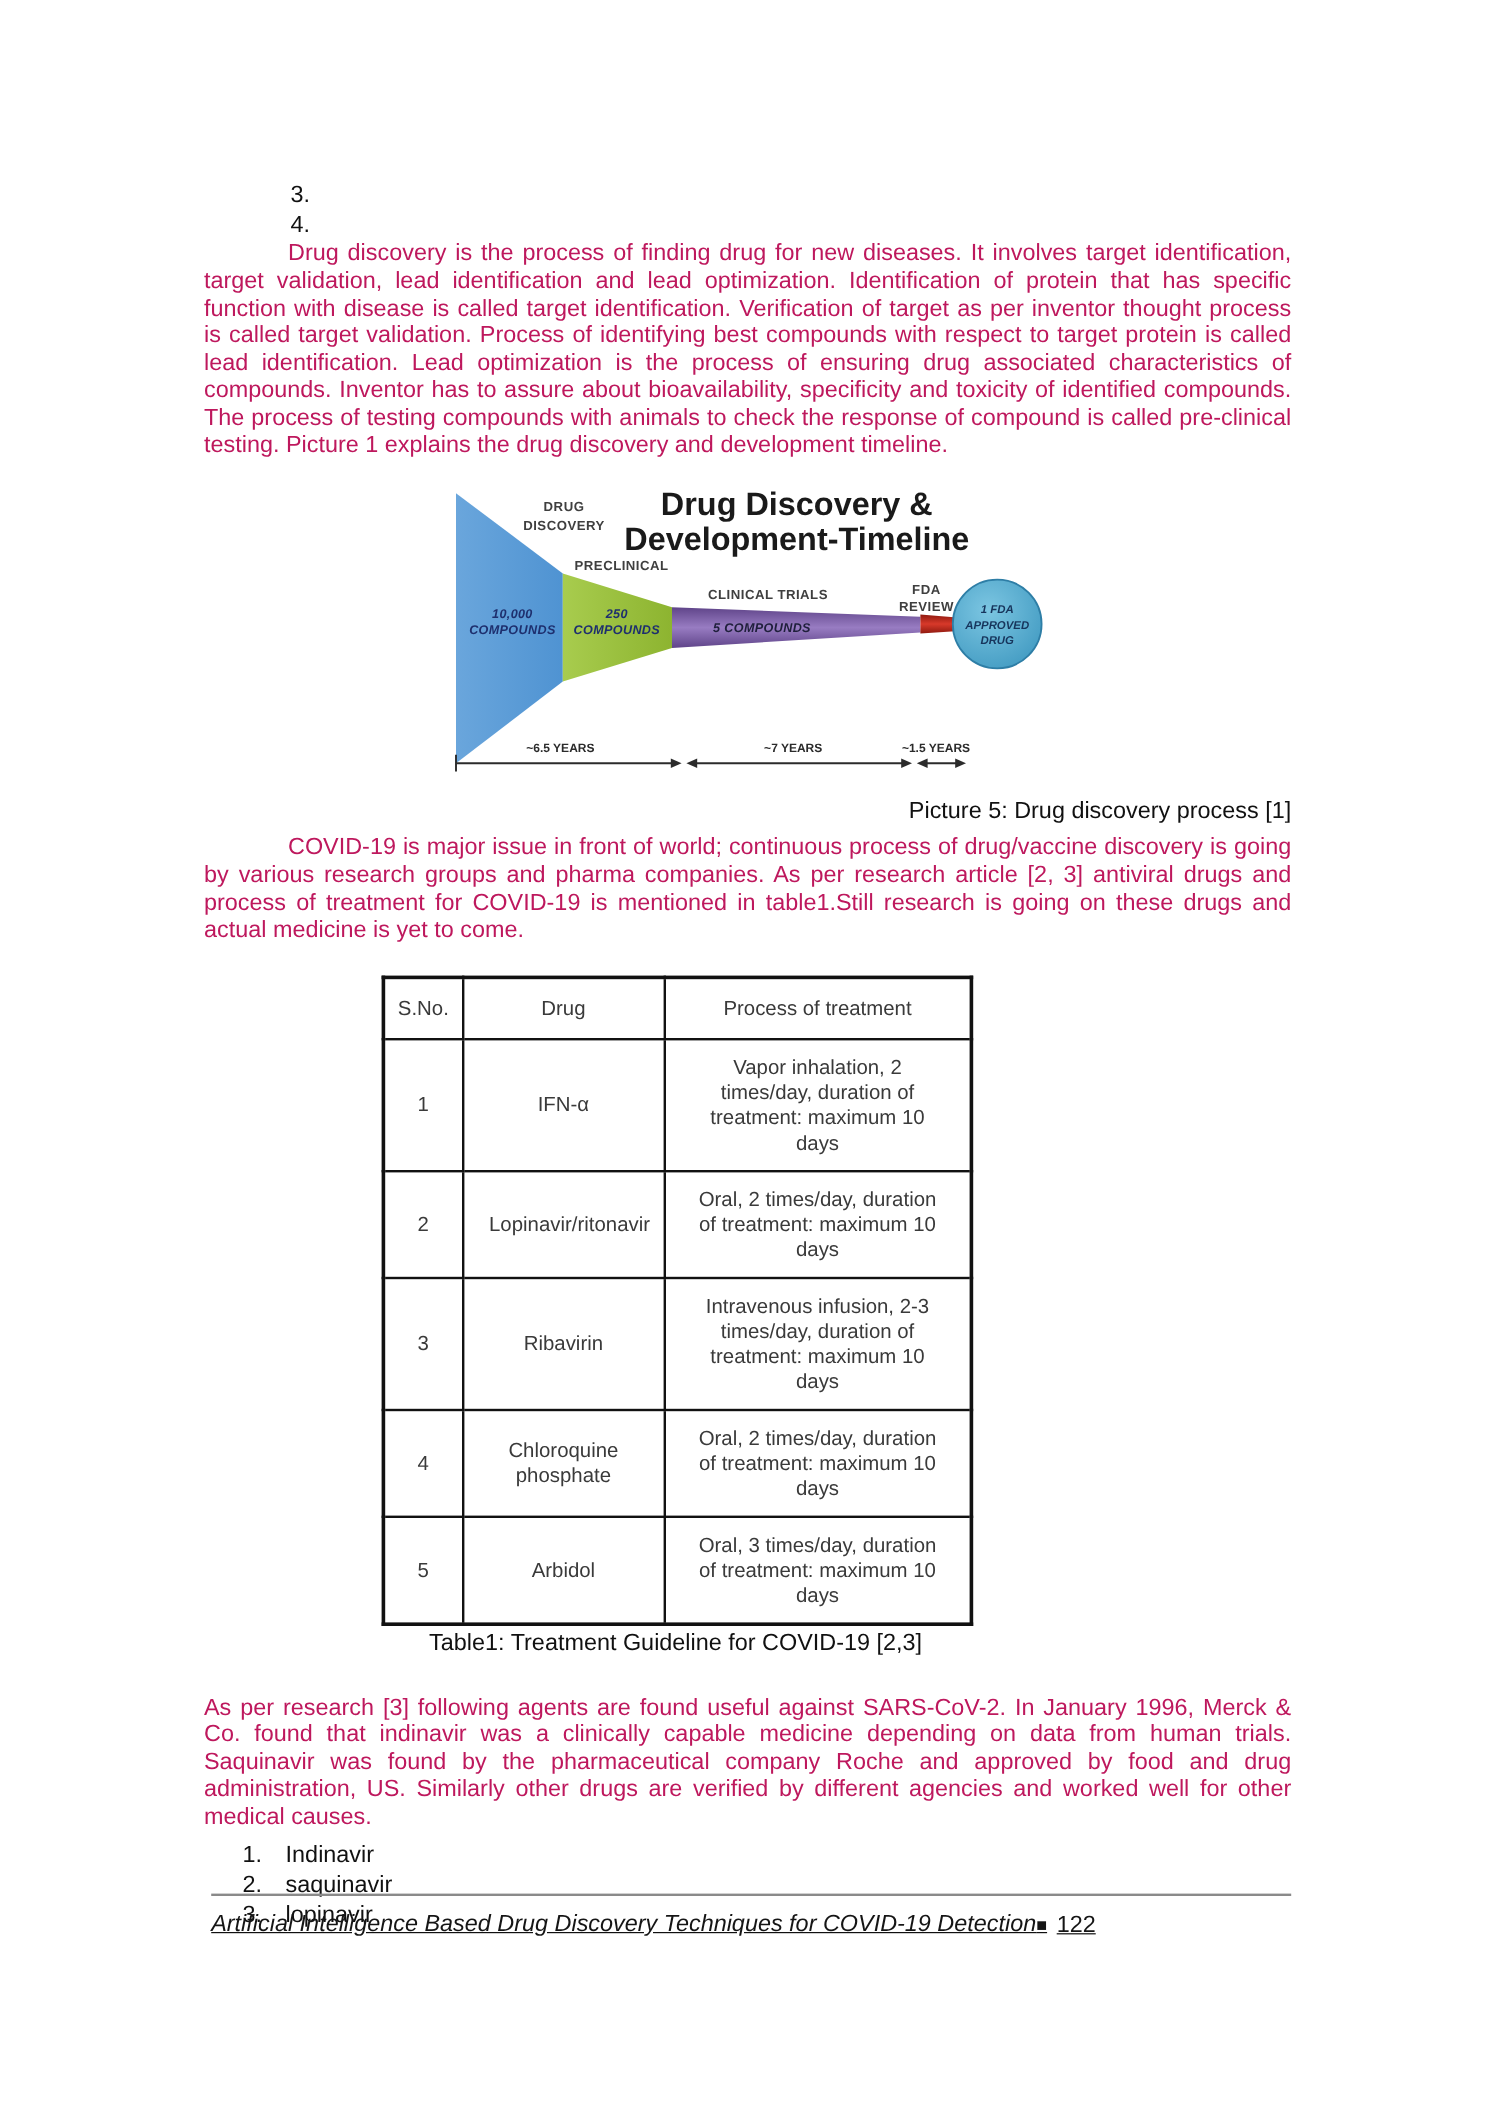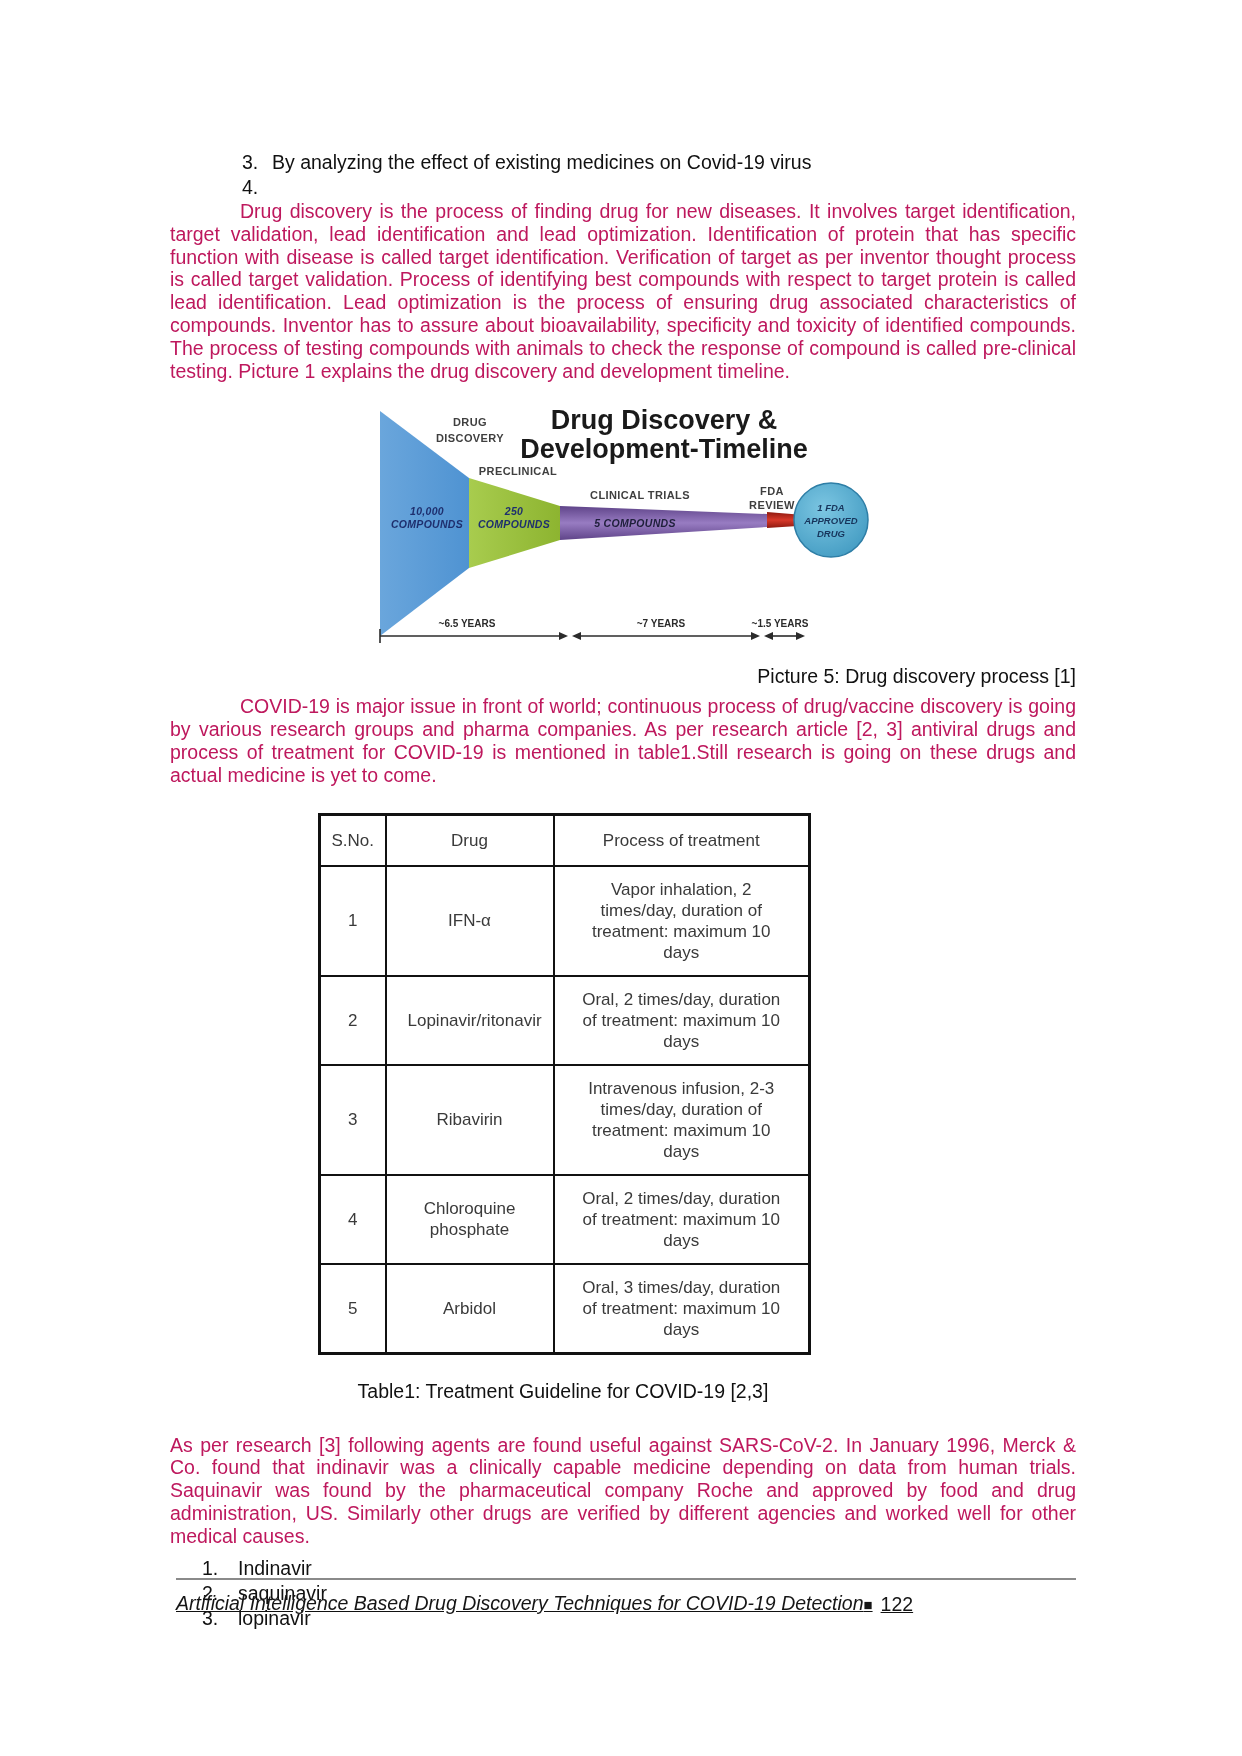--- a/index.html
+++ b/index.html
@@ -26,21 +26,21 @@
 
   .table-wrap { width:490px; margin:26px 0 0 148px; }
   table.guideline { border-collapse:collapse; width:100%; color:#3a3a3a; table-layout:fixed; }
   table.guideline th, table.guideline td {
     border:2px solid #111; font-size:17px; line-height:21px; font-weight:normal;
     text-align:center; vertical-align:middle; padding:12px 21px;
   }
   table.guideline { border:3px solid #111; }
   col.c-sno { width:66px; } col.c-drug { width:168px; } col.c-treat { width:256px; }
   table.guideline th { padding:14px 8px; }
-  .table-caption { text-align:center; font-size:19.5px; line-height:25px; margin-top:24px; color:#111; }
+  .table-caption { text-align:center; font-size:19.5px; line-height:25px; margin-top:2px; color:#111; }
 
   .para3 { margin-top:30px; }
 
   .drug-item { display:flex; padding-left:32px; font-size:19.5px; line-height:25px; }
   .drug-item .num { width:36px; flex:none; }
   .drug-list { margin-top:8px; }
 
   .footer { position:absolute; left:176px; top:1578px; width:900px; }
   .footer-rule { border-top:2px solid #8a8a8a; height:0; }
   .footer-row { display:flex; align-items:baseline; margin-top:12px;text-decoration:underline; }
@@ -57,21 +57,20 @@
   .years-label { font-weight:bold; fill:#2b2b2b; font-size:10px; }
   text { font-family:"Liberation Sans", sans-serif; }
 </style>
 </head>
 <body>
 
 <div class="content">
 
   <div class="intro-item">
     <span class="num">3.</span>
-    <span>By analyzing the effect of existing medicines on Covid-19 virus</span>
   </div>
   <div class="intro-item">
     <span class="num">4.</span>
   </div>
 
 
   <p class="body-para first-indent">Drug discovery is the process of finding drug for new diseases. It involves target identification, target validation, lead identification and lead optimization. Identification of protein that has specific function with disease is called target identification. Verification of target as per inventor thought process is called target validation. Process of identifying best compounds with respect to target protein is called lead identification. Lead optimization is the process of ensuring drug associated characteristics of compounds. Inventor has to assure about bioavailability, specificity and toxicity of identified compounds. The process of testing compounds with animals to check the response of compound is called pre-clinical testing. Picture 1 explains the drug discovery and development timeline.</p>
 
   <div class="figure-wrap">
     <svg width="535" height="252" viewBox="0 0 535 252">

